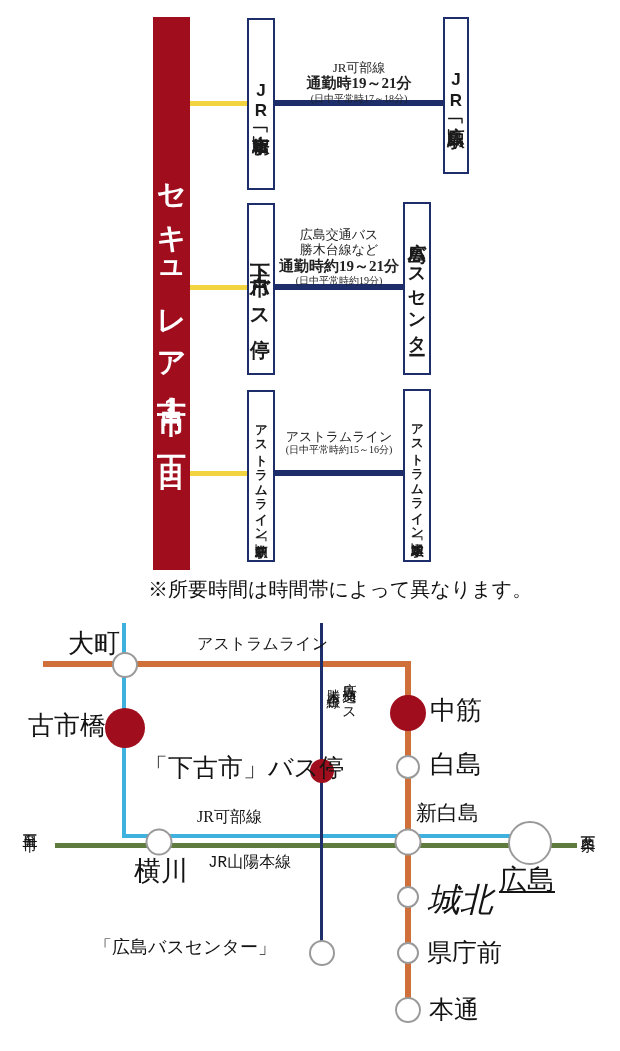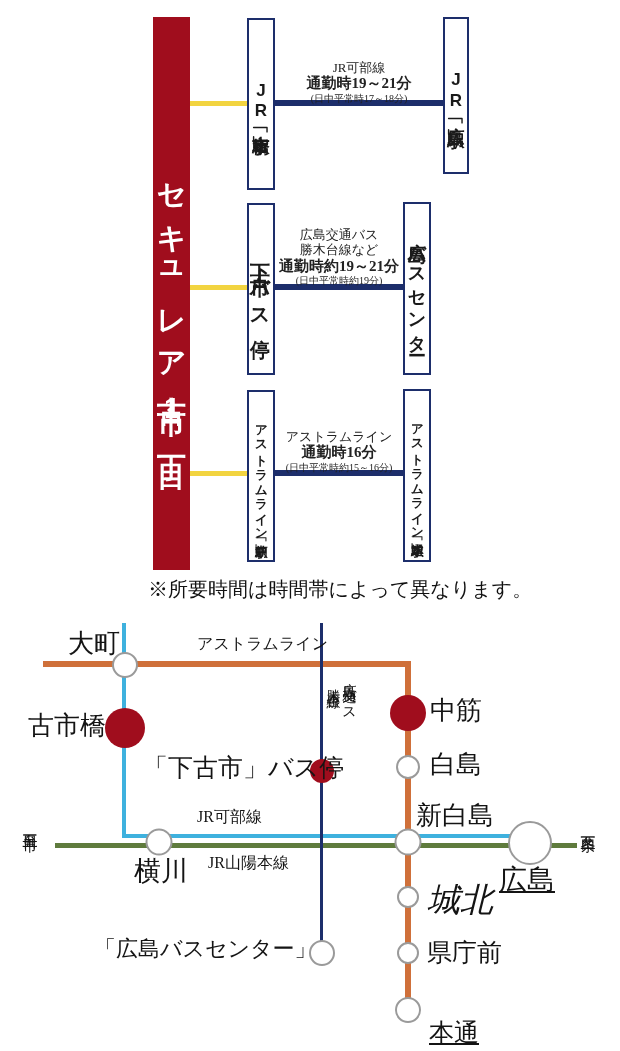--- a/index.html
+++ b/index.html
@@ -78,21 +78,20 @@
     <div class="stbox" style="left:403px;top:202px;width:28px;height:173px;">
       <span class="vtext" style="font-size:18px;letter-spacing:2px;">広島バスセンター</span>
     </div>
 
     <div class="stbox" style="left:247px;top:390px;width:28px;height:172px;">
       <span class="vtext" style="font-size:12.5px;letter-spacing:0.5px;">アストラムライン「中筋」駅</span>
     </div>
     <div class="conn" style="left:275px;top:470px;width:128px;height:6px;"></div>
     <div class="rlabel" style="left:339px;top:429px;">
       <div class="t13">アストラムライン</div>
-      <div class="t15">通勤時16分</div>
       <div class="t14">(日中平常時約15～16分)</div>
     </div>
     <div class="stbox" style="left:403px;top:389px;width:28px;height:173px;">
       <span class="vtext" style="font-size:12.5px;letter-spacing:0.5px;">アストラムライン「本通」駅</span>
     </div>
 
     <div class="note" style="left:148px;top:576px;">※所要時間は時間帯によって異なります。</div>
   </div>
 
   <div>
@@ -118,26 +117,26 @@
     <div class="circle" style="left:408px;top:1010px;width:26px;height:26px;"></div>
 
     <div class="mlabel" style="left:68px;top:631px;font-size:26px;text-align:right;">大町</div>
     <div class="mlabel" style="left:197px;top:636px;font-size:16px;">アストラムライン</div>
     <div class="mlabel vtext" style="left:342px;top:672px;font-size:14px;letter-spacing:2px;">広島交通バス</div>
     <div class="mlabel vtext" style="left:326px;top:678px;font-size:14px;letter-spacing:2px;">勝木台線</div>
     <div class="mlabel" style="left:28px;top:713px;font-size:26px;">古市橋</div>
     <div class="mlabel" style="left:143px;top:755px;font-size:25px;">「下古市」バス停</div>
     <div class="mlabel" style="left:430px;top:698px;font-size:26px;">中筋</div>
     <div class="mlabel" style="left:430px;top:752px;font-size:26px;">白島</div>
-    <div class="mlabel" style="left:416px;top:803px;font-size:26px;">新白島</div>
+    <div class="mlabel" style="left:416px;top:803px;font-size:21px;">新白島</div>
     <div class="mlabel" style="left:197px;top:809px;font-size:16px;">JR可部線</div>
     <div class="mlabel" style="left:134px;top:858px;font-size:27px;">横川</div>
-    <div class="mlabel" style="left:208px;top:855px;font-size:16px;">JR山陽本線</div>
+    <div class="mlabel" style="left:208px;top:855px;font-size:16px;font-family:Liberation Mono, monospace;">JR山陽本線</div>
     <div class="mlabel" style="left:499px;top:866px;font-size:28px;text-decoration:underline;">広島</div>
     <div class="mlabel vtext" style="left:22px;top:822px;font-size:15px;letter-spacing:1px;">至五日市</div>
     <div class="mlabel vtext" style="left:580px;top:824px;font-size:15px;letter-spacing:1px;">至西条</div>
     <div class="mlabel" style="left:427px;top:884px;font-size:33px;font-style:italic;">城北</div>
-    <div class="mlabel" style="left:94px;top:938px;font-size:22px;">「広島バスセンター」</div>
+    <div class="mlabel" style="left:94px;top:938px;font-size:18px;">「広島バスセンター」</div>
     <div class="mlabel" style="left:427px;top:940px;font-size:25px;">県庁前</div>
-    <div class="mlabel" style="left:429px;top:1020px;font-size:25px;text-decoration:underline;">本通</div>
+    <div class="mlabel" style="left:429px;top:997px;font-size:25px;">本通</div>
   </div>
 
 </div>
 
 </body></html>

